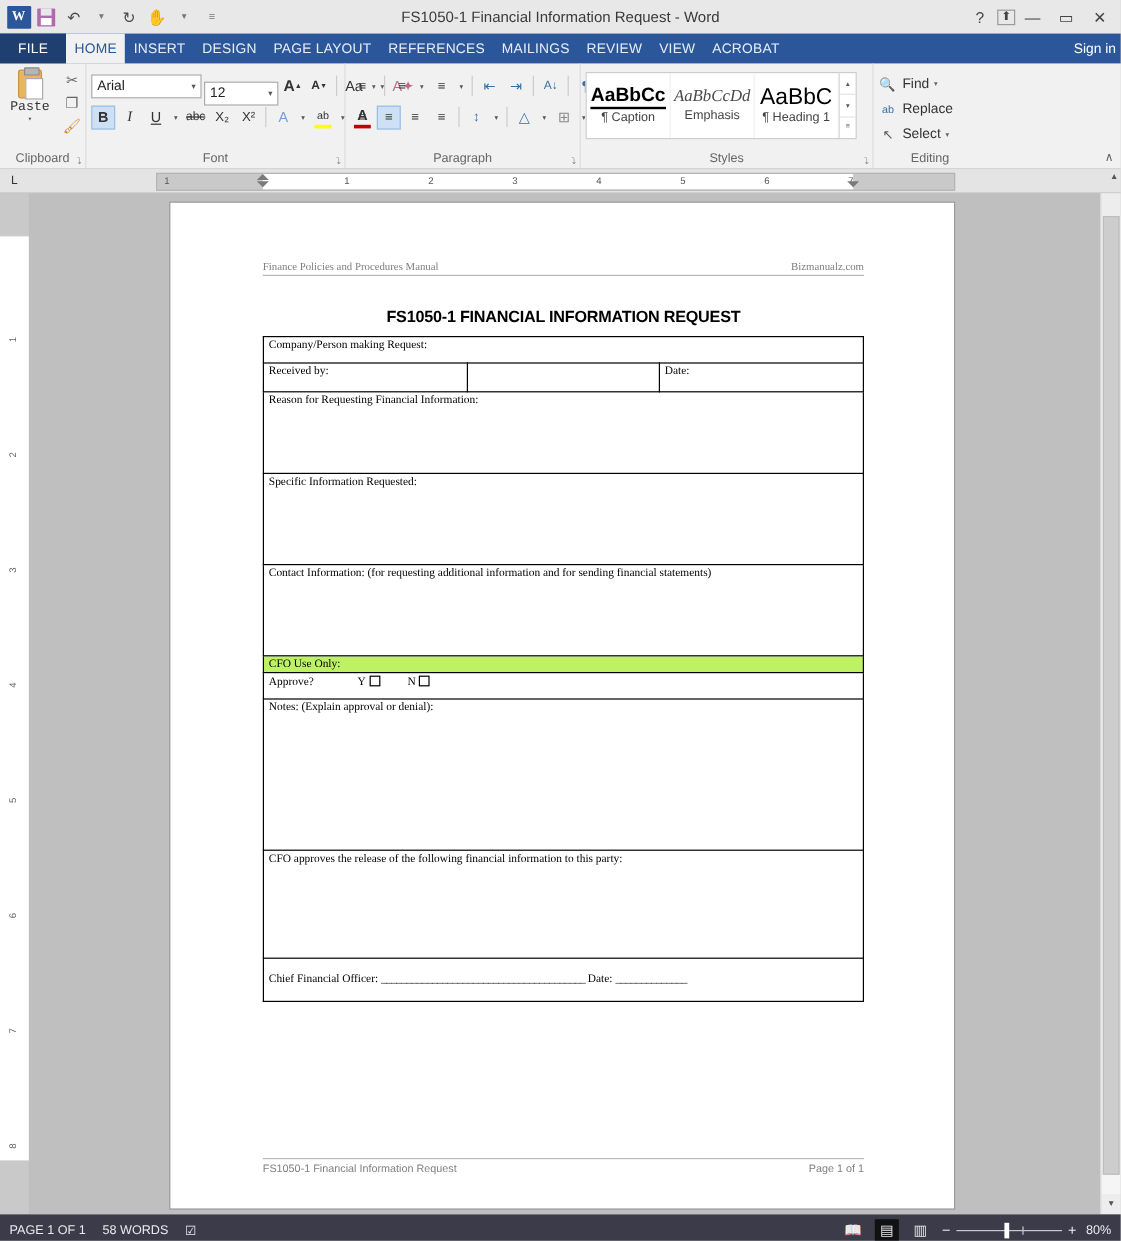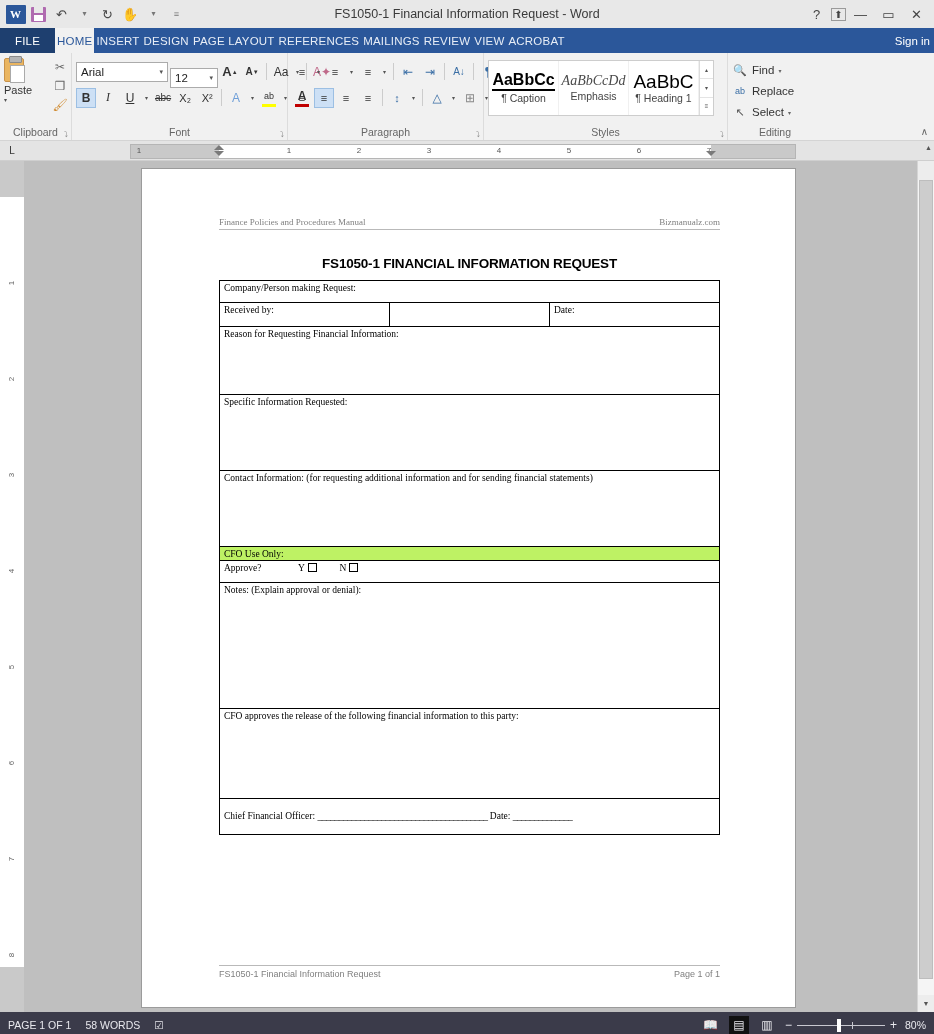--- a/index.html
+++ b/index.html
@@ -64,21 +64,21 @@
     display: flex; align-items: stretch;
   }
   .tab-file {
     background: #1e3f6f; color: #fff;
     padding: 0 15px; font-size: 11.5px;
     display: flex; align-items: center;
     letter-spacing: .2px;
   }
   .tab {
     color: #e7edf6; font-size: 11.5px;
-    padding: 0 2px;
+    padding: 0 7px;
     display: flex; align-items: center;
     letter-spacing: .2px;
   }
   .tab.active { background: #f1f1f1; color: #2b579a; }
   .signin {
     position: absolute; right: 4px; top: 0; height: 25px;
     display: flex; align-items: center;
     color: #fff; font-size: 11.5px;
   }
 
@@ -103,21 +103,21 @@
   .dlg-launch {
     position: absolute; right: 3px; bottom: 1px;
     font-size: 8px; color: #888;
   }
 
   
   .clip { width: 72px; }
   .clip-inner { display: flex; }
   .paste-col {
     width: 42px; display: flex; flex-direction: column;
-    align-items: flex-start; padding-top: 2px;
+    align-items: center; padding-top: 2px; font-family: Liberation Mono, monospace;
   }
   .clipboard-glyph {
     width: 20px; height: 24px; background: #eab560;
     border: 1px solid #c8924a; border-radius: 2px; position: relative;
   }
   .clipboard-glyph::before {
     content: ""; position: absolute; left: 4px; top: -3px;
     width: 11px; height: 5px; background: #b5b5b5;
     border: 1px solid #8a8a8a; border-radius: 1px;
   }
@@ -139,21 +139,21 @@
   .combo {
     height: 20px; background: #fff;
     border: 1px solid #ababab;
     display: flex; align-items: center;
     font-size: 11.5px; color: #222;
     padding: 0 2px 0 4px;
   }
   .combo .cv { flex: 1; }
   .combo .ca { font-size: 7px; color: #555; padding: 0 2px; }
   .fname { width: 92px; }
-  .fsize { width: 48px; margin-top: 12px; }
+  .fsize { width: 62px; margin-top: 12px; }
   .ibtn {
     min-width: 20px; height: 20px;
     display: flex; align-items: center; justify-content: center;
     font-size: 12px; color: #333; padding: 0 2px;
   }
   .ibtn.on { background: #cde0f5; border: 1px solid #9cbfe3; }
   .caret { font-size: 6px; color: #555; width: 9px; text-align: center; }
   .sep { width: 1px; height: 17px; background: #ccc; margin: 0 2px; }
   .clr-a { position: relative; padding-bottom: 3px; }
   .clr-bar { position: absolute; left: 3px; right: 3px; bottom: 1px; height: 3px; }

